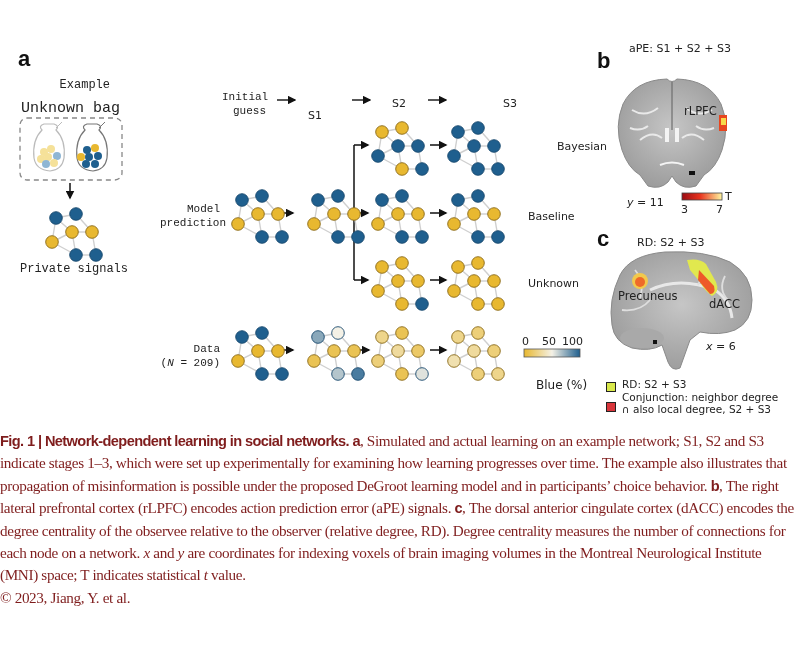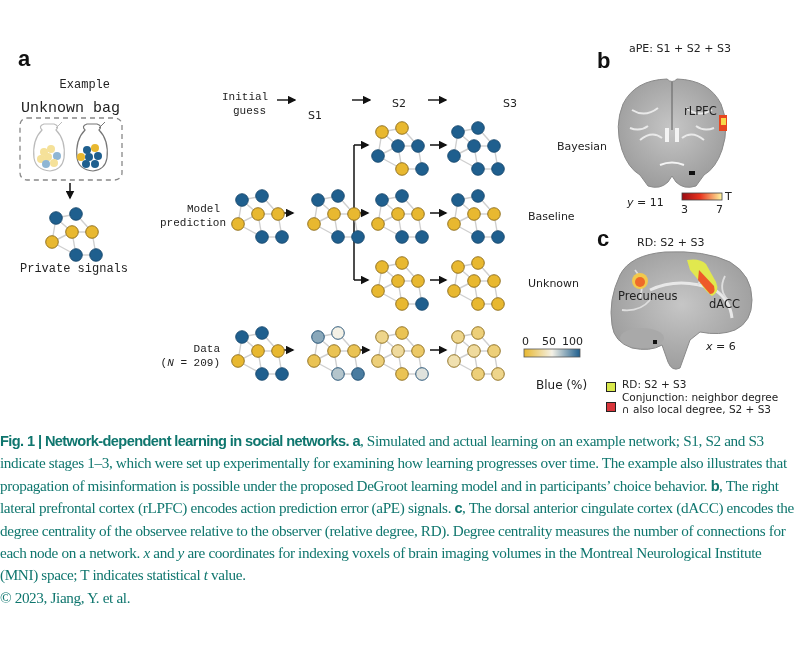--- a/index.html
+++ b/index.html
@@ -2,21 +2,21 @@
 <html><head>
 <meta charset="utf-8">
 <style>
   html,body{margin:0;padding:0;background:#ffffff;}
   body{width:800px;height:653px;position:relative;overflow:hidden;font-family:"DejaVu Sans",sans-serif;color:#1a1a1a;}
   .abs{position:absolute;}
   .panel-letter{font-family:"Liberation Sans",sans-serif;font-weight:bold;font-size:22px;color:#111;}
   .lbl{font-size:11px;color:#222;white-space:nowrap;}
   .lbl-c{text-align:right;font-family:Liberation Mono, monospace;}
   svg{position:absolute;left:0;top:0;overflow:visible;}
-  .caption{position:absolute;left:0;top:430px;width:800px;font-family:"Liberation Serif",serif;font-size:15.2px;line-height:22.4px;color:#0f766e;letter-spacing:-0.35px;}
+  .caption{position:absolute;left:0;top:430px;width:800px;font-family:"Liberation Serif",serif;font-size:15.2px;line-height:22.4px;color:#7f1d1d;letter-spacing:-0.35px;}
   .caption b{font-family:"Liberation Sans",sans-serif;font-weight:bold;letter-spacing:-0.6px;font-size:14.6px;}
   .caption i{font-style:italic;}
 </style>
 </head>
 <body>
 
 <div class="abs panel-letter" style="left:18px;top:46px;">a</div>
 <div class="abs lbl lbl-c" style="left:30px;top:78px;width:80px;font-size:12px;">Example</div>
 <div class="abs lbl lbl-c" style="left:20px;top:100px;width:100px;font-size:15px;">Unknown bag</div>
 <div class="abs lbl lbl-c" style="left:20px;top:262px;width:100px;font-size:12px;">Private signals</div>

